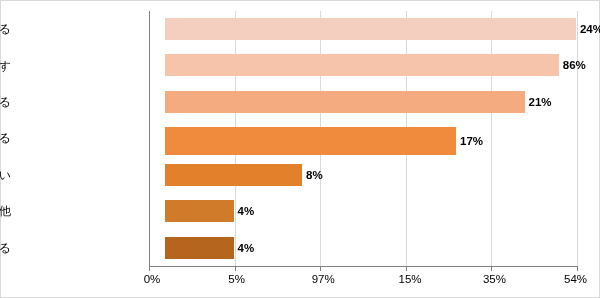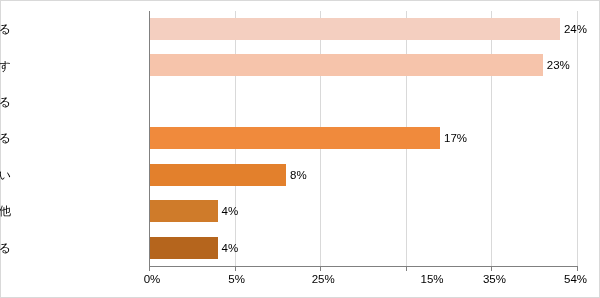--- a/index.html
+++ b/index.html
@@ -54,22 +54,23 @@
   }
   .tick-mark {
     position: absolute;
     top: 266px;
     width: 1px;
     height: 4px;
     background: #808080;
   }
   .bar-row {
     position: absolute;
-    left: 0;
+    left: 16px;
     width: 100%;
+    font-weight: bold;
   }
   .bar {
     position: absolute;
     left: 0;
     top: 0;
     height: 100%;
   }
   .bar-value {
     position: absolute;
     top: 50%;
@@ -137,23 +138,27 @@
     <div class="gridline" style="left:256.8px;"></div>
     <div class="gridline" style="left:342.4px;"></div>
     <div class="gridline" style="left:427.6px;"></div>
 
     <div class="bar-row" style="top:7px;height:22px;">
       <div class="bar" style="width:410.9px;background:#f4cfc0;"></div>
       <div class="bar-value" style="left:410.9px;">24%</div>
     </div>
     <div class="bar-row" style="top:43.43px;height:22px;">
       <div class="bar" style="width:393.8px;background:#f6c4ab;"></div>
-      <div class="bar-value" style="left:393.8px;">23%</div>
+      <div class="bar-value" style="left:393.8px;">86%</div>
     </div>
-    <div class="bar-row" style="top:116.29px;height:22px;text-align:center;">
+    <div class="bar-row" style="top:79.86px;height:22px;">
+      <div class="bar" style="width:359.5px;background:#f4ab7f;"></div>
+      <div class="bar-value" style="left:359.5px;">21%</div>
+    </div>
+    <div class="bar-row" style="top:116.29px;height:28px;text-align:center;">
       <div class="bar" style="width:291.0px;background:#f08a3c;"></div>
       <div class="bar-value" style="left:291.0px;">17%</div>
     </div>
     <div class="bar-row" style="top:152.71px;height:22px;">
       <div class="bar" style="width:137.0px;background:#e3802c;"></div>
       <div class="bar-value" style="left:137.0px;">8%</div>
     </div>
     <div class="bar-row" style="top:189.14px;height:22px;">
       <div class="bar" style="width:68.5px;background:#cf7b2a;"></div>
       <div class="bar-value" style="left:68.5px;">4%</div>
@@ -169,18 +174,18 @@
 
   <div class="tick-mark" style="left:148px;"></div>
   <div class="tick-mark" style="left:233.6px;"></div>
   <div class="tick-mark" style="left:319.2px;"></div>
   <div class="tick-mark" style="left:404.8px;"></div>
   <div class="tick-mark" style="left:490.4px;"></div>
   <div class="tick-mark" style="left:575.6px;"></div>
 
   <div class="x-tick-label" style="left:151px;">0%</div>
   <div class="x-tick-label" style="left:235.6px;">5%</div>
-  <div class="x-tick-label" style="left:322.2px;">25%</div>
-  <div class="x-tick-label" style="left:431px;text-align:right;">15%</div>
+  <div class="x-tick-label" style="left:322.2px;">97%</div>
+  <div class="x-tick-label" style="left:409px;text-align:right;">15%</div>
   <div class="x-tick-label" style="left:493.4px;">35%</div>
   <div class="x-tick-label" style="left:574.6px;">54%</div>
 
 </div>
 
 </body></html>

